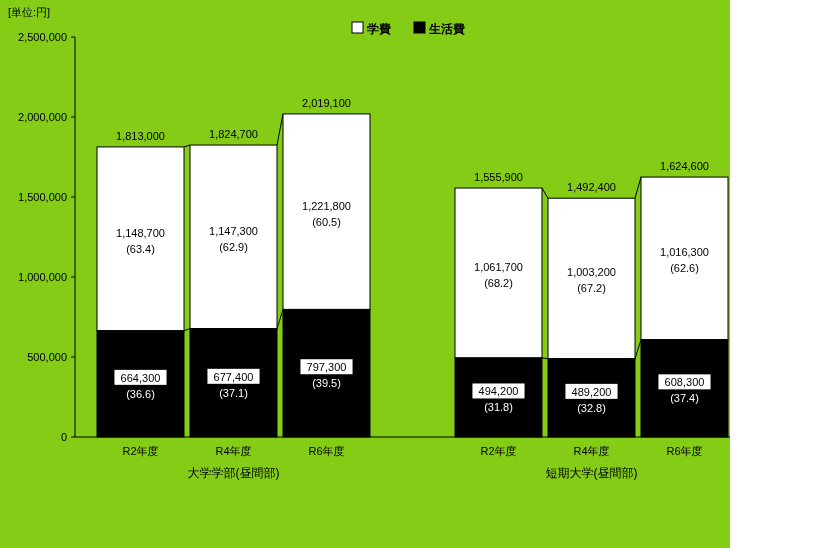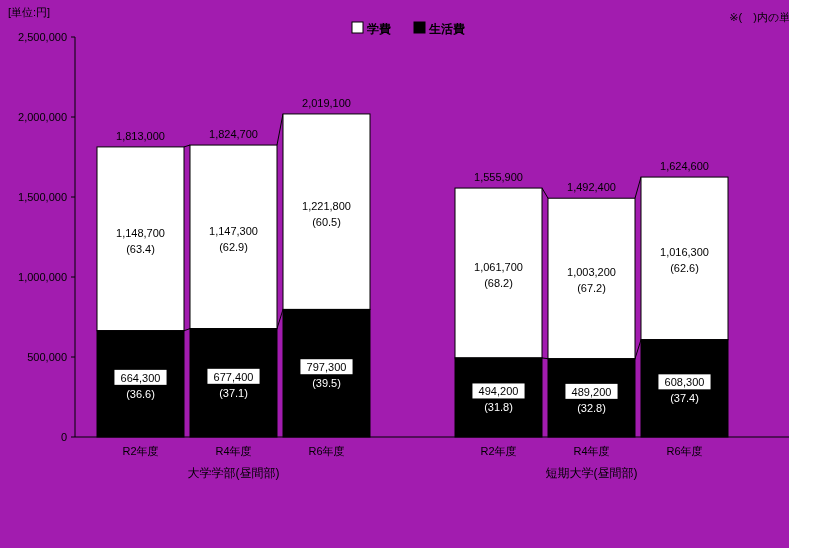--- a/index.html
+++ b/index.html
@@ -1,17 +1,17 @@
 <!DOCTYPE html>
 <html><head>
 <meta charset="utf-8">
 <style>
   html,body{margin:0;padding:0;}
   body{background:#ffffff;}
-  .page{position:relative;width:789px;height:548px;background:#a21caf;overflow:hidden;
+  .page{position:relative;width:730px;height:548px;background:#84cc16;overflow:hidden;
         font-family:"Liberation Sans","DejaVu Sans",sans-serif;}
   #chart-svg{display:block;}
   #chart-svg text{font-family:"Liberation Sans","DejaVu Sans",sans-serif;}
   .small{font-size:11px;}
   .legend-text{font-size:12px;font-weight:bold;}
 </style>
 </head>
 <body>
 
 <div class="page">

